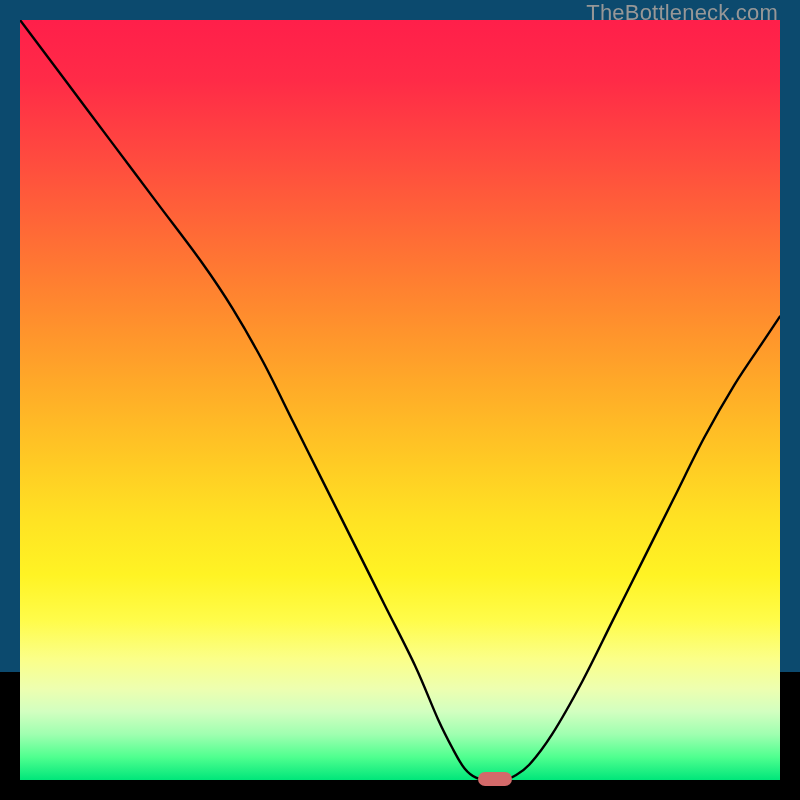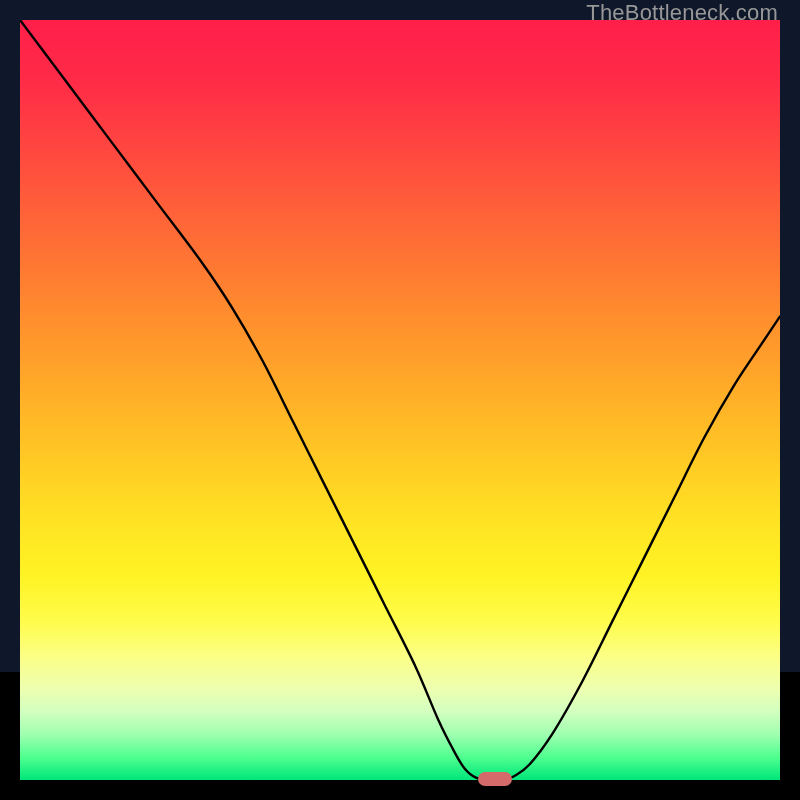--- a/index.html
+++ b/index.html
@@ -8,21 +8,21 @@
     width: 800px;
     height: 800px;
     overflow: hidden;
     background: #000;
     font-family: Arial, Helvetica, sans-serif;
   }
   .frame {
     position: relative;
     width: 800px;
     height: 672px;
-    background: #0f172a;
+    background: #0c4a6e;
   }
   .plot-area {
     position: absolute;
     left: 20px;
     top: 20px;
     width: 760px;
     height: 760px;
     
     background: linear-gradient(to bottom,
       #ff1f4a 0%,

